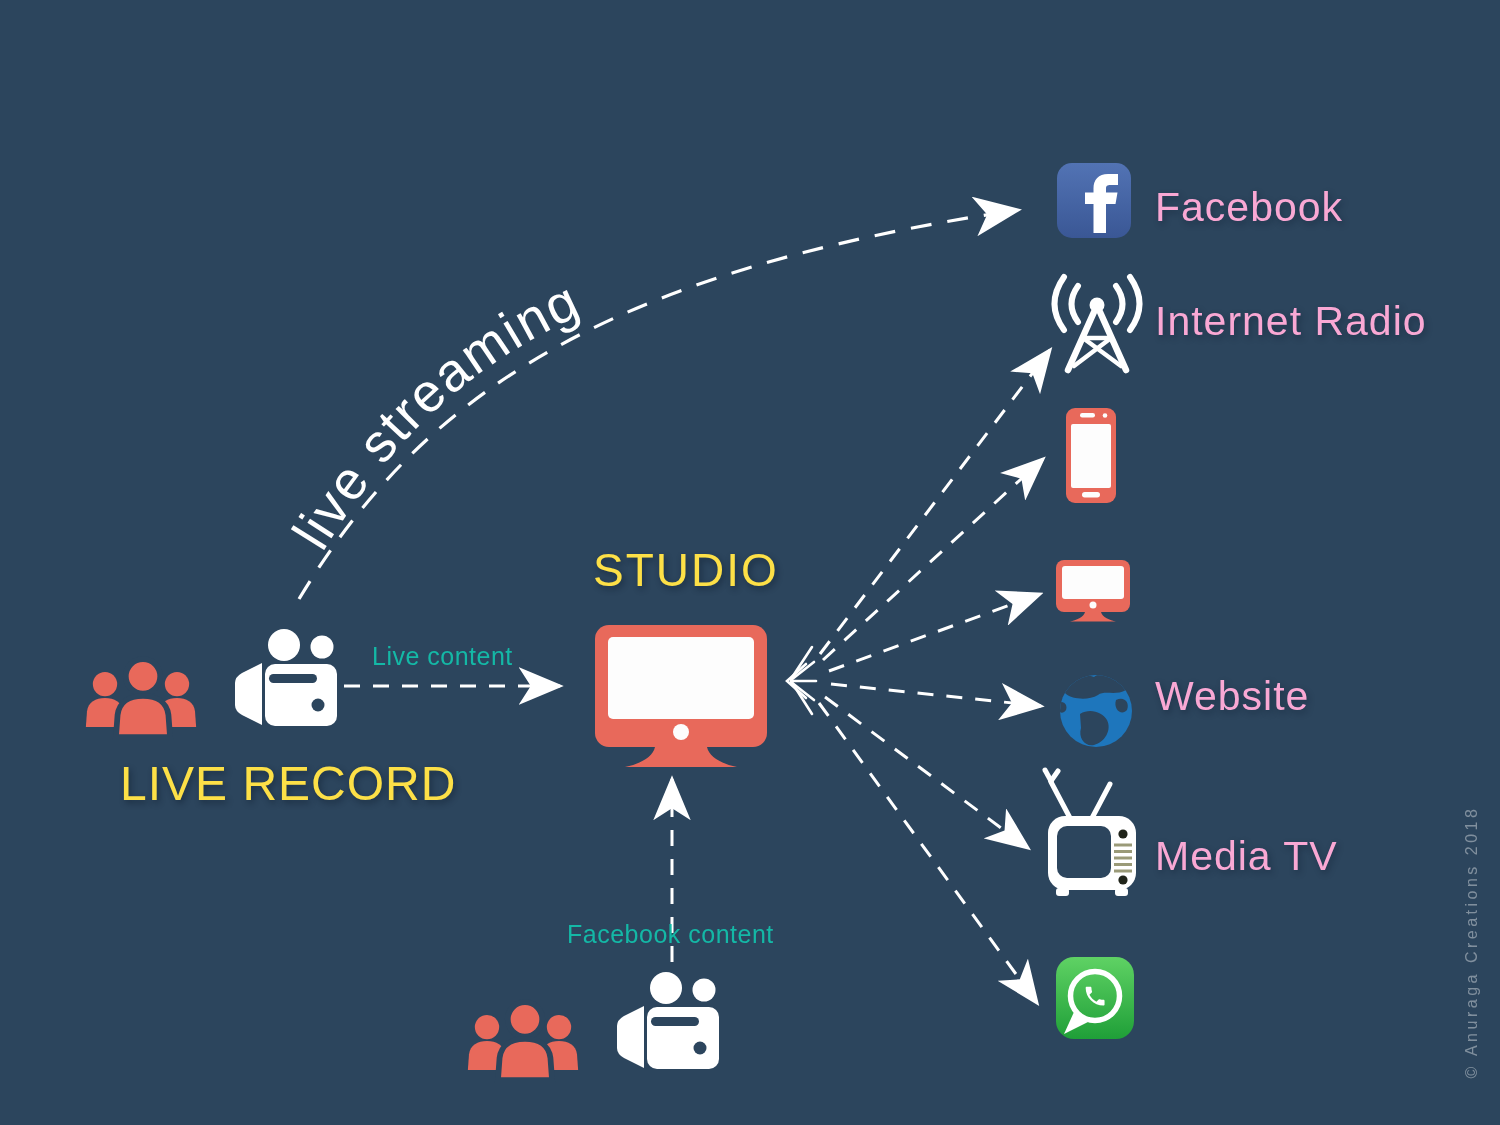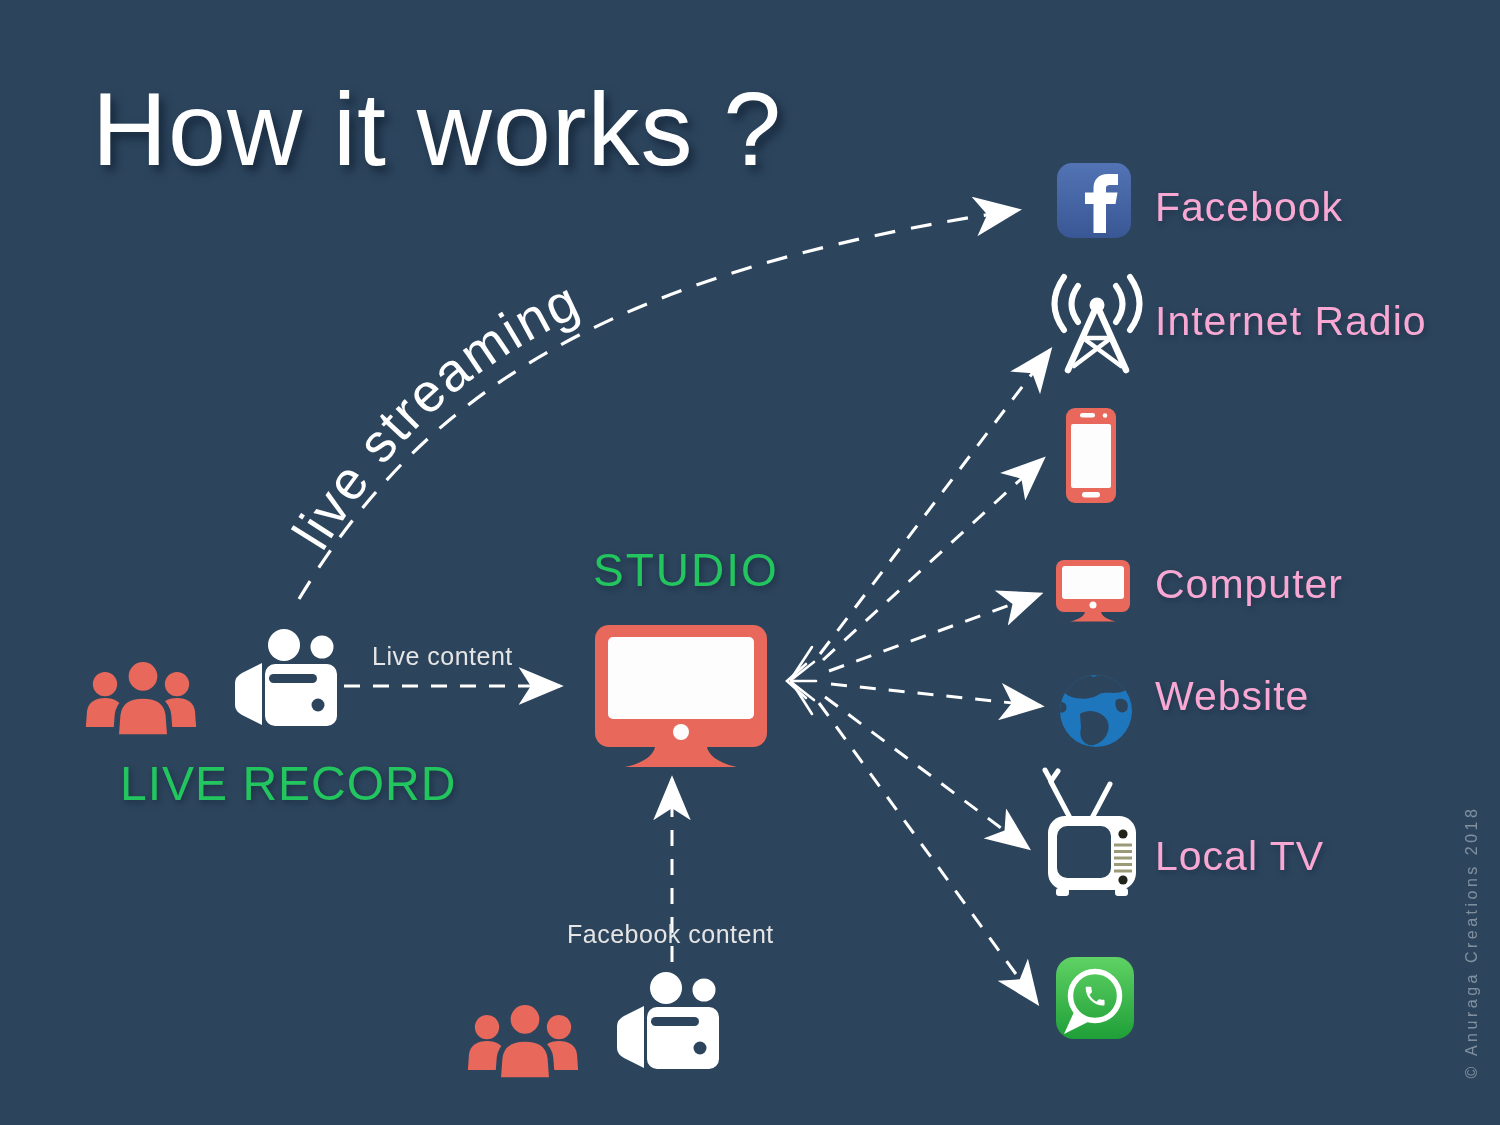--- a/index.html
+++ b/index.html
@@ -6,24 +6,24 @@
   .stage{
     position:relative; width:1500px; height:1125px; overflow:hidden;
     background:#2c455d;
     font-family:"Liberation Sans", sans-serif;
   }
   .abs{position:absolute; white-space:nowrap;}
   .title{
     color:#ffffff; font-size:104px; font-weight:400; letter-spacing:1px;
     text-shadow:5px 6px 10px rgba(8,20,36,0.6);
   }
-  .yellow{color:#22c55e; text-shadow:2px 3px 6px rgba(8,20,36,0.45);}
+  .yellow{color:#fde047; text-shadow:2px 3px 6px rgba(8,20,36,0.45);}
   .studio-label{font-size:46px; letter-spacing:2px; text-align:center; width:176px;}
   .live-record-label{font-size:48px; letter-spacing:1px;}
-  .flow-label{color:#e5e5e5; font-size:25px; letter-spacing:0.5px;}
+  .flow-label{color:#14b8a6; font-size:25px; letter-spacing:0.5px;}
   .dest-label{
     color:#f9a8d4; font-size:41px; font-weight:400; letter-spacing:1px;
     text-shadow:2px 3px 6px rgba(8,20,36,0.35);
   }
   .watermark{
     color:rgba(255,255,255,0.40); font-size:16px; letter-spacing:3.5px;
     width:340px; text-align:center;
     transform:rotate(-90deg);
   }
   svg.layer{position:absolute; left:0; top:0; z-index:1;}
@@ -189,30 +189,28 @@
     </g>
 
     <g>
       <rect x="1056" y="957" width="78" height="82" rx="18" fill="url(#waGrad)"></rect>
       <circle cx="1095" cy="996" r="24.5" stroke="#ffffff" stroke-width="5.5" fill="none"></circle>
       <path d="M1074,1012 L1064,1034 L1088,1022 Z" fill="#ffffff"></path>
       <path transform="translate(1082.5,983.5) scale(1.05)" fill="#ffffff" d="M6.62 10.79c1.44 2.83 3.76 5.14 6.59 6.59l2.2-2.2c.27-.27.67-.36 1.02-.24 1.12.37 2.33.57 3.57.57.55 0 1 .45 1 1V20c0 .55-.45 1-1 1-9.39 0-17-7.61-17-17 0-.55.45-1 1-1h3.5c.55 0 1 .45 1 1 0 1.25.2 2.45.57 3.57.11.35.03.74-.25 1.02l-2.2 2.2z"></path>
     </g>
   </svg>
 
-  <div class="abs txt title" style="left:92px; top:70px;">How it works ?</div>
 
   <div class="abs txt yellow studio-label" style="left:593px; top:543px;">STUDIO</div>
 
   <div class="abs txt yellow live-record-label" style="left:120px; top:756px;">LIVE RECORD</div>
 
   <div class="abs txt flow-label" style="left:372px; top:642px;">Live content</div>
 
   <div class="abs txt flow-label" style="left:567px; top:920px;">Facebook content</div>
 
   <div class="abs txt dest-label" style="left:1155px; top:184px;">Facebook</div>
   <div class="abs txt dest-label" style="left:1155px; top:298px;">Internet Radio</div>
-  <div class="abs txt dest-label" style="left:1155px; top:561px;">Computer</div>
   <div class="abs txt dest-label" style="left:1155px; top:673px;">Website</div>
-  <div class="abs txt dest-label" style="left:1155px; top:833px;">Local TV</div>
+  <div class="abs txt dest-label" style="left:1155px; top:833px;">Media TV</div>
 
   <div class="abs txt watermark" style="left:1302px; top:933px;">© Anuraga Creations 2018</div>
 </div>
 
 </body></html>

